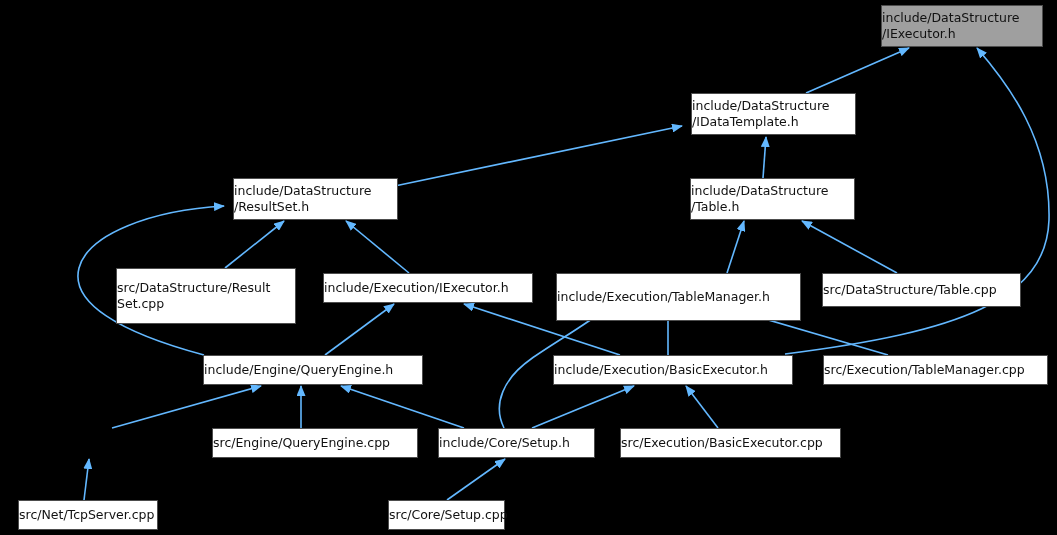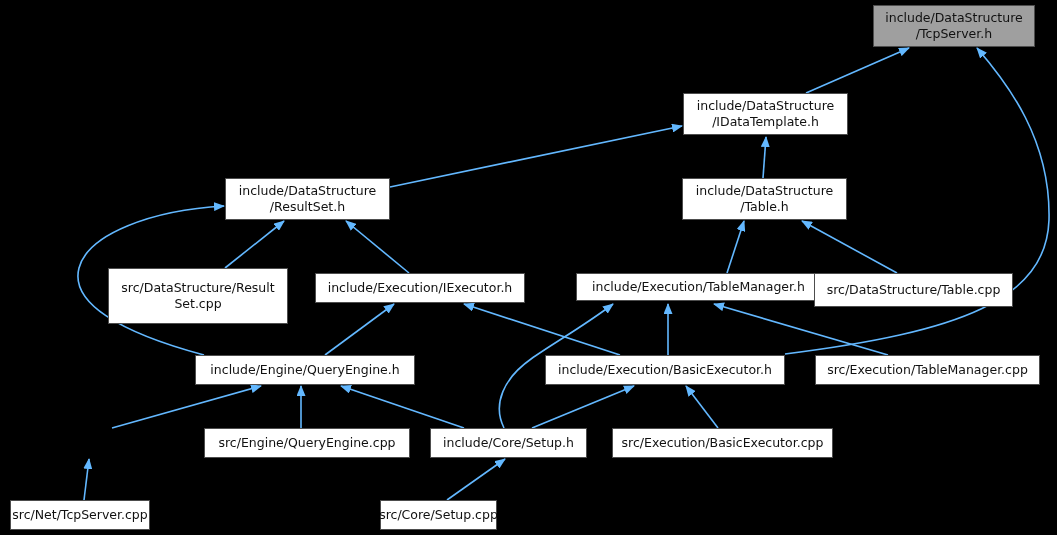--- a/index.html
+++ b/index.html
@@ -1,23 +1,23 @@
 <!DOCTYPE html>
 <html><head>
 <meta charset="utf-8">
 <style>
   html,body{margin:0;padding:0;background:#000;}
   #stage{position:relative;width:1057px;height:535px;background:#000;overflow:hidden;
          font-family:"DejaVu Sans","Liberation Sans",sans-serif;}
   #edge-layer{position:absolute;left:0;top:0;width:1057px;height:535px;}
   #node-layer{position:absolute;left:0;top:0;width:1057px;height:535px;}
   .node{position:absolute;box-sizing:border-box;background:#fff;border:1.5px solid #4d4d4d;
-        display:flex;flex-direction:column;align-items:center;justify-content:center;
+        display:flex;flex-direction:column;align-items:flex-start;justify-content:center;
         font-size:12.5px;line-height:16px;color:#111;text-align:center;white-space:nowrap;
-        cursor:pointer;}
+        cursor:pointer;margin-left:8px;}
   .node.root{background:#9f9f9f;}
   .edge{fill:none;stroke-width:1.6px;}
 </style>
 </head>
 <body>
 
 <div id="stage">
   <svg id="edge-layer" width="1057" height="535" viewBox="0 0 1057 535" xmlns="http://www.w3.org/2000/svg">
       <defs>
         <marker id="arrowhead" markerWidth="11" markerHeight="9" refX="10" refY="4.5" orient="auto" markerUnits="userSpaceOnUse">
@@ -42,42 +42,42 @@
       <path d="M301,428 L301,386" class="edge" stroke="#63b8ff" marker-end="url(#arrowhead)"></path>
       <path d="M464,428 L341,386" class="edge" stroke="#63b8ff" marker-end="url(#arrowhead)"></path>
       <path d="M532,428 L634,386" class="edge" stroke="#63b8ff" marker-end="url(#arrowhead)"></path>
       <path d="M718,428 L686,386" class="edge" stroke="#63b8ff" marker-end="url(#arrowhead)"></path>
       <path d="M84,500 L89,459" class="edge" stroke="#63b8ff" marker-end="url(#arrowhead)"></path>
       <path d="M447,500 L505,459" class="edge" stroke="#63b8ff" marker-end="url(#arrowhead)"></path>
     </svg>
   <div id="node-layer">
       <div class="node root" style="left: 873px; top: 5px; width: 162px; height: 42px;">
         <div>include/DataStructure</div>
-        <div>/TcpServer.h</div>
+        <div>/IExecutor.h</div>
       </div>
       <div class="node" style="left: 683px; top: 93px; width: 165px; height: 42px;">
         <div>include/DataStructure</div>
         <div>/IDataTemplate.h</div>
       </div>
       <div class="node" style="left: 225px; top: 178px; width: 165px; height: 42px;">
         <div>include/DataStructure</div>
         <div>/ResultSet.h</div>
       </div>
       <div class="node" style="left: 682px; top: 178px; width: 165px; height: 42px;">
         <div>include/DataStructure</div>
         <div>/Table.h</div>
       </div>
       <div class="node" style="left: 108px; top: 268px; width: 180px; height: 56px;">
         <div>src/DataStructure/Result</div>
         <div>Set.cpp</div>
       </div>
       <div class="node" style="left: 315px; top: 273px; width: 210px; height: 30px;">
         <div>include/Execution/IExecutor.h</div>
       </div>
-      <div class="node" style="left: 576px; top: 273px; width: 245px; height: 28px;">
+      <div class="node" style="left: 548px; top: 273px; width: 245px; height: 48px;">
         <div>include/Execution/TableManager.h</div>
       </div>
       <div class="node" style="left: 814px; top: 273px; width: 199px; height: 34px;">
         <div>src/DataStructure/Table.cpp</div>
       </div>
       <div class="node" style="left: 195px; top: 355px; width: 220px; height: 30px;">
         <div>include/Engine/QueryEngine.h</div>
       </div>
       <div class="node" style="left: 545px; top: 355px; width: 240px; height: 30px;">
         <div>include/Execution/BasicExecutor.h</div>

